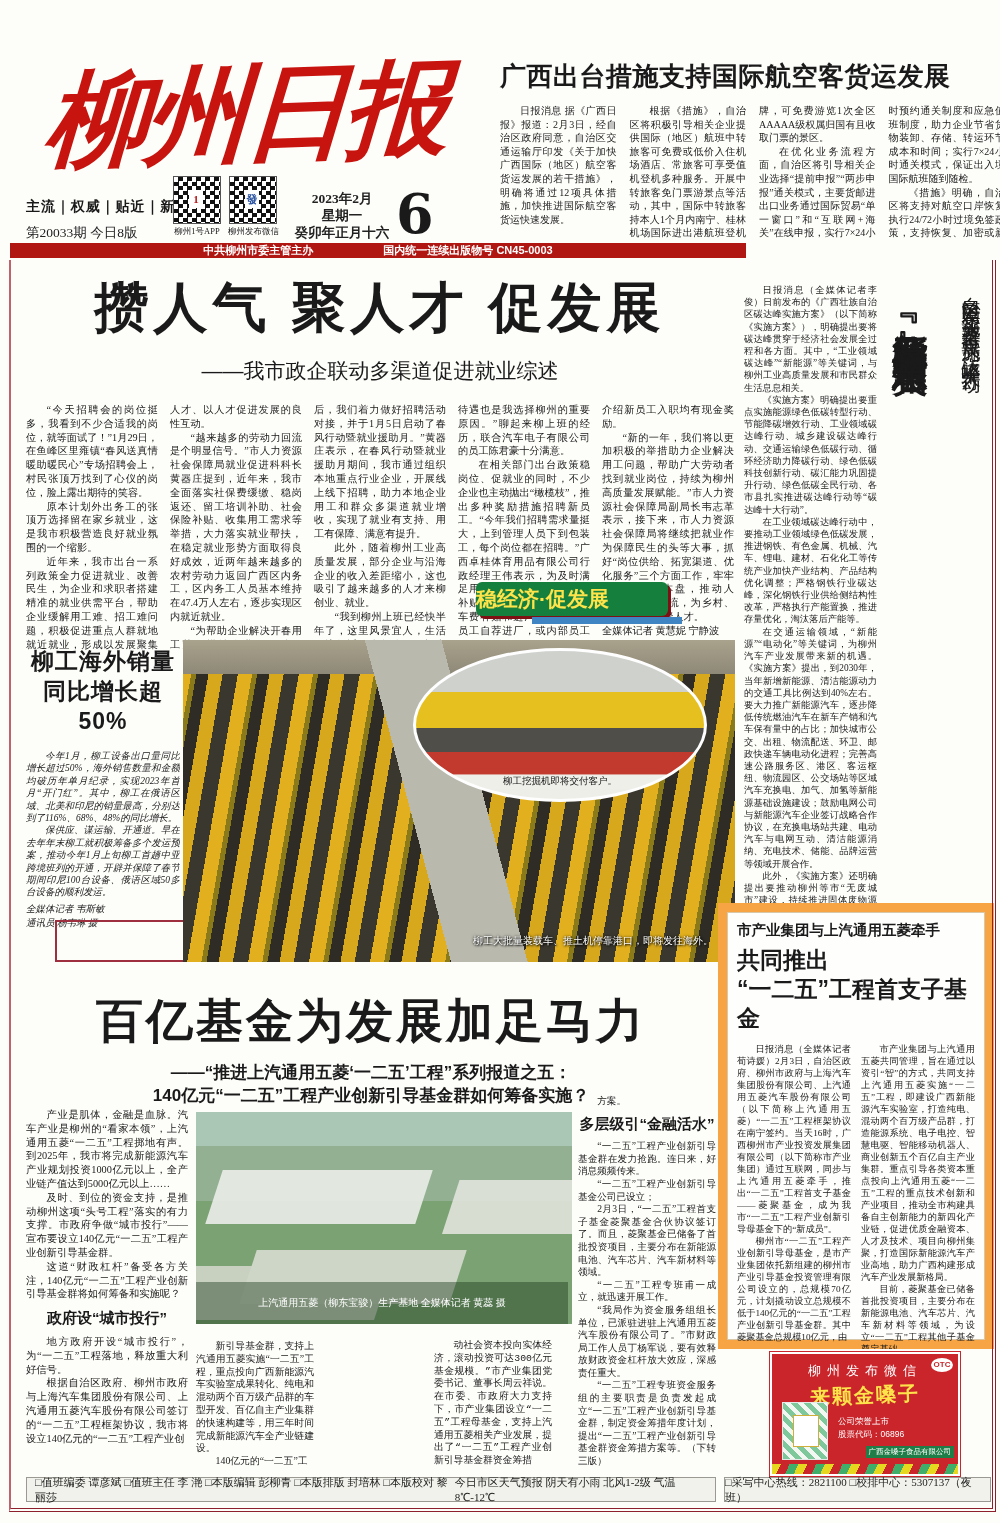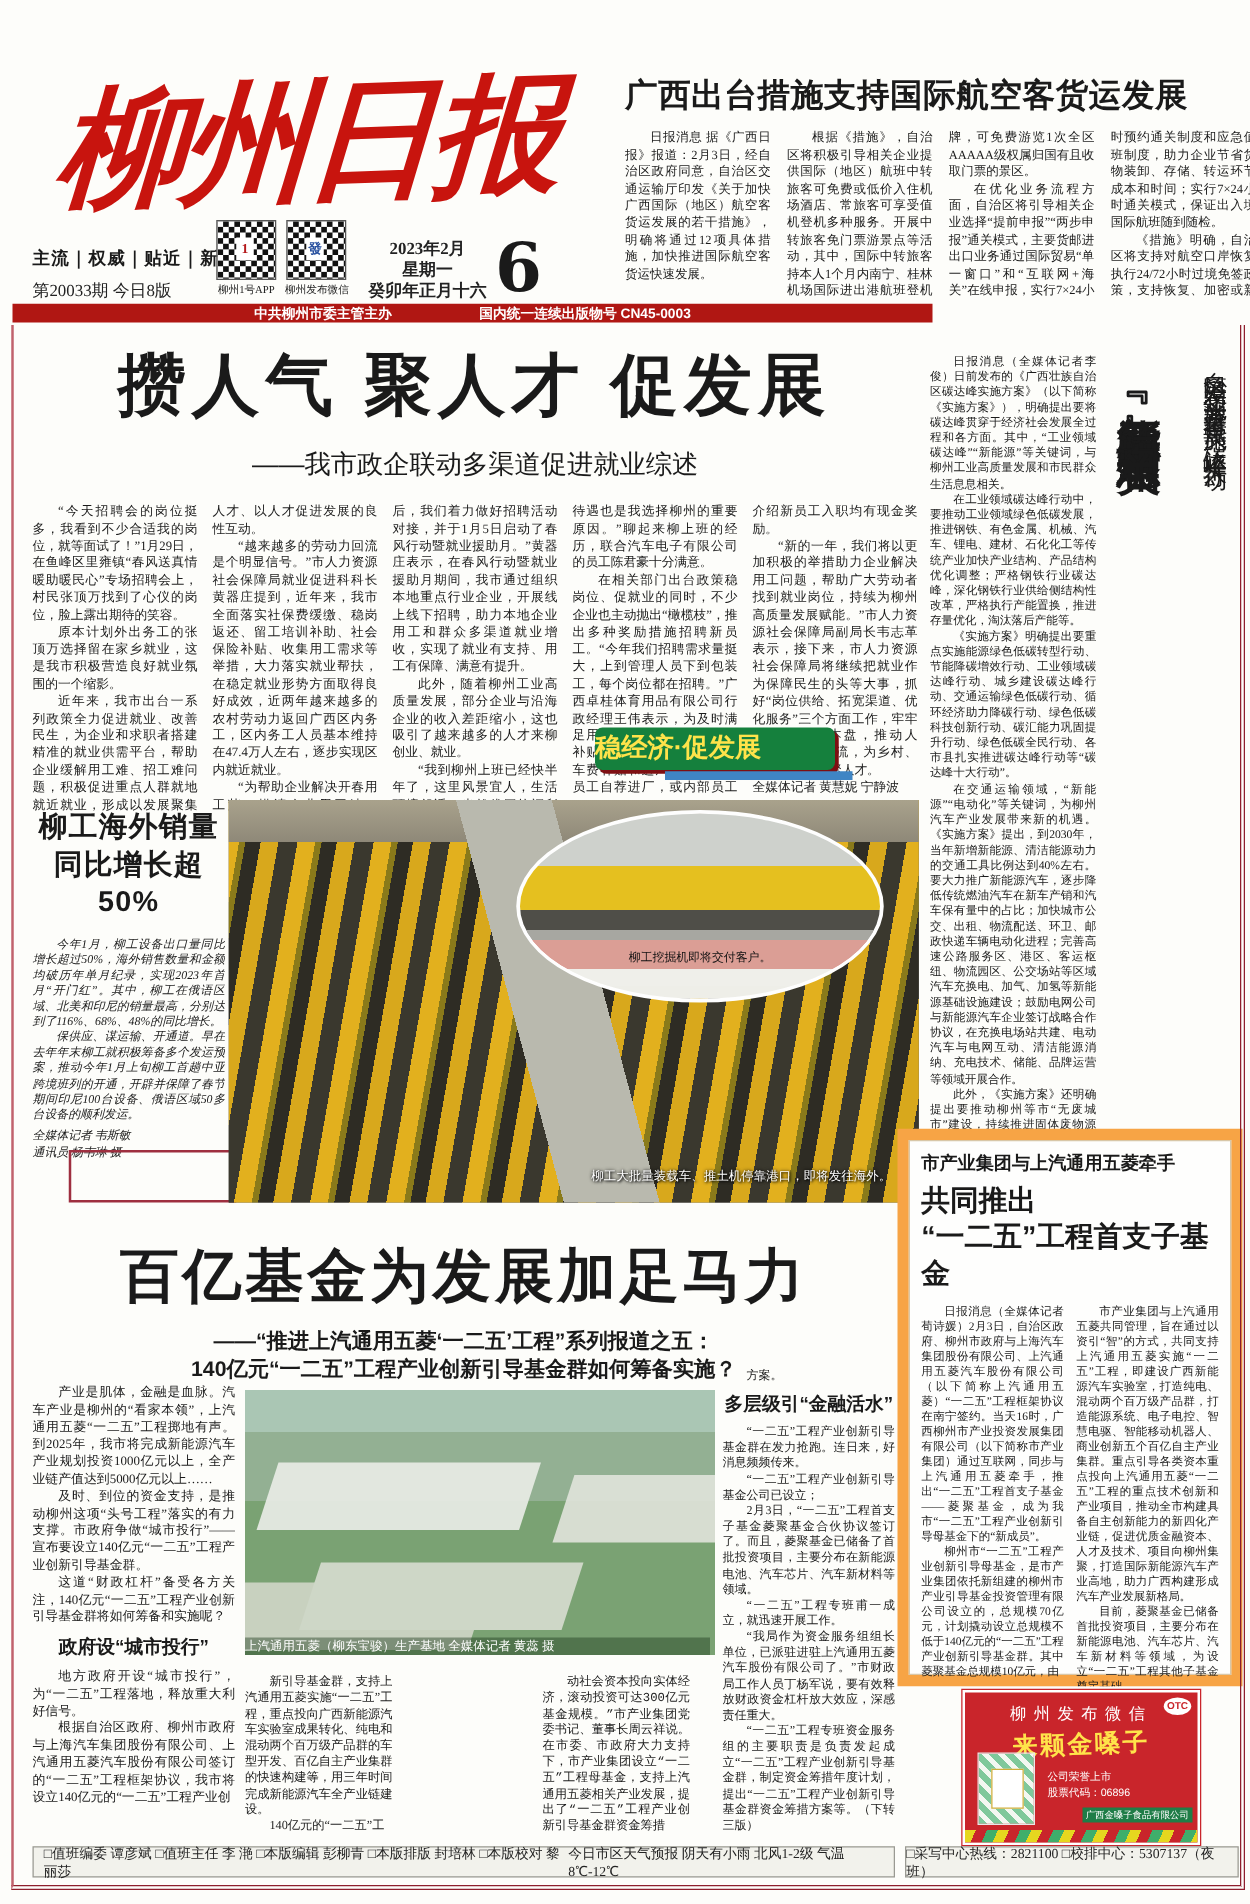--- a/index.html
+++ b/index.html
@@ -53,40 +53,40 @@
 
   
   .deco{left:55px;top:920px;width:130px;height:38px;border:2px solid #9e2f3f;z-index:0;}
   .harbor{left:183px;top:640px;width:552px;height:322px;z-index:1;background-color:#45433a;
     background-image:
       linear-gradient(75deg,rgba(0,0,0,0) 42%,#b9b9ae 42%,#b9b9ae 54%,rgba(0,0,0,0) 54%),
       linear-gradient(180deg,#a9a28c 0,#8e8878 34px,rgba(0,0,0,0) 34px),
       repeating-linear-gradient(100deg,#e2b01e 0 14px,#8a7a1a 14px 19px,#2e2c24 19px 31px,#d8a81c 31px 45px,#3a382e 45px 60px);}
   .oval{position:absolute;right:28px;top:8px;width:288px;height:148px;border-radius:50%;border:3px solid #fefefe;overflow:hidden;
     background:linear-gradient(180deg,#ced1cc 0 28%,#e5c01f 28% 52%,#4f4e48 52% 68%,#c23a2d 68% 84%,#eeeee8 84% 100%);}
-  .ovalcap{position:absolute;left:0;right:0;bottom:10px;text-align:center;font-size:9.5px;color:#111;background:rgba(240,240,235,0.55);padding:16px 0;}
+  .ovalcap{position:absolute;left:0;right:0;bottom:10px;text-align:center;font-size:9.5px;color:#111;background:rgba(240,240,235,0.55);padding:1px 0;}
   .harborcap{position:absolute;right:22px;bottom:14px;font-size:10px;color:#fff;text-shadow:0 0 3px #000,1px 1px 2px #000;}
 
   
   .fundbox{left:718px;top:903px;width:276px;height:446px;background:#f7a445;padding:9px;box-sizing:border-box;z-index:2;}
   .fundbox .card{background:#fefefd;border:1px solid #d8c7a8;height:100%;box-sizing:border-box;padding:8px 9px;}
   .fundbox .kick{font-family:"Liberation Sans",sans-serif;font-size:14.5px;font-weight:bold;margin-bottom:6px;}
   .fundbox h1{margin:0;font-family:"Liberation Sans",sans-serif;font-size:23px;font-weight:900;line-height:29px;}
   .fundbox .cols{display:flex;gap:10px;margin-top:10px;}
   .fundbox .col{width:50%;height:306px;font-size:9.2px;line-height:12px;overflow:hidden;}
 
   
   .billion{left:26px;top:990px;width:690px;height:500px;}
   .billion h1{margin:0;font-family:"Liberation Sans",sans-serif;font-size:47px;font-weight:900;text-align:center;letter-spacing:3px;}
   .billion .sub{font-family:"Liberation Sans",sans-serif;font-size:17px;font-weight:bold;text-align:center;line-height:23px;margin-top:8px;}
   .bleft{position:absolute;left:0;top:118px;width:162px;height:372px;font-size:10.3px;line-height:13.8px;overflow:hidden;}
   .subhead{font-family:"Liberation Sans",sans-serif;font-size:15px;font-weight:bold;text-align:center;margin:10px 0;text-indent:0;}
   .factory{position:absolute;left:170px;top:122px;width:376px;height:212px;background:linear-gradient(180deg,#aac6b4 0 16%,#93b093 16% 42%,#7aa273 42% 100%);overflow:hidden;}
   .factory:before{content:"";position:absolute;left:18px;top:58px;width:210px;height:54px;background:#e9ecE6;box-shadow:240px 10px 0 #dfe3da,60px 80px 0 #d6dccf,-10px 96px 0 #cfd6c6;opacity:0.92;transform:skewX(-18deg);}
-  .factcap{position:absolute;left:0;right:4px;bottom:0;background:rgba(30,60,30,0.45);color:#fff;font-size:10px;text-align:left;padding:0 0;}
+  .factcap{position:absolute;left:0;right:4px;bottom:0;background:rgba(30,60,30,0.45);color:#fff;font-size:10px;text-align:center;padding:14px 0;}
   .bright{position:absolute;left:552px;top:105px;width:138px;height:385px;font-size:9.6px;line-height:12.6px;overflow:hidden;}
   .bbot{position:absolute;top:350px;width:118px;height:142px;font-size:9.8px;line-height:12.8px;overflow:hidden;}
   .bbot1{left:170px;} .bbot2{left:299px;} .bbot3{left:408px;font-family:Liberation Mono, monospace;}
 
   
   .ad{left:770px;top:1352px;width:186px;height:120px;background:#c9252b;border:2px solid #fff;box-shadow:0 0 0 1px #c9252b;color:#fff;font-family:"Liberation Sans",sans-serif;overflow:hidden;}
   .ad .l1{font-size:13px;letter-spacing:6px;text-align:center;margin-top:8px;}
   .ad .l2{font-size:20px;font-weight:900;color:#ffe34a;text-align:center;letter-spacing:2px;margin-top:2px;transform:rotate(-2deg);}
   .ad .otc{position:absolute;right:5px;top:4px;width:22px;height:14px;border-radius:50%;background:#fff;color:#c9252b;font-size:8px;font-weight:bold;text-align:center;line-height:14px;}
   .ad .pack{position:absolute;left:10px;bottom:14px;width:44px;height:56px;background:repeating-linear-gradient(45deg,#7fc89b 0 5px,#f3f7f1 5px 9px);border:1px solid #e8e8e8;}
@@ -157,22 +157,22 @@
       <p>此外，随着柳州工业高质量发展，部分企业与沿海企业的收入差距缩小，这也吸引了越来越多的人才来柳创业、就业。</p>
       <p>“我到柳州上班已经快半年了，这里风景宜人，生活环境舒适，当然优厚的福利待遇也是我选择柳州的重要原因。”聊起来柳上班的经历，联合汽车电子有限公司的员工陈君豪十分满意。</p>
       <p>在相关部门出台政策稳岗位、促就业的同时，不少企业也主动抛出“橄榄枝”，推出多种奖励措施招聘新员工。“今年我们招聘需求量挺大，上到管理人员下到包装工，每个岗位都在招聘。”广西卓桂体育用品有限公司行政经理王伟表示，为及时满足用人需求，企业推出系列补贴政策，如为新员工提供车费补贴和进厂补贴，且新员工自荐进厂，或内部员工介绍新员工入职均有现金奖励。</p>
       <p>“新的一年，我们将以更加积极的举措助力企业解决用工问题，帮助广大劳动者找到就业岗位，持续为柳州高质量发展赋能。”市人力资源社会保障局副局长韦志革表示，接下来，市人力资源社会保障局将继续把就业作为保障民生的头等大事，抓好“岗位供给、拓宽渠道、优化服务”三个方面工作，牢牢稳住就业基本盘，推动人才、劳动力回流，为乡村、企业攒人气、聚人才。</p>
       <p>全媒体记者 黄慧妮 宁静波</p>
     </div>
 </div>
 
 <div class="abs carbon">
     <p>日报消息（全媒体记者李俊）日前发布的《广西壮族自治区碳达峰实施方案》（以下简称《实施方案》），明确提出要将碳达峰贯穿于经济社会发展全过程和各方面。其中，“工业领域碳达峰”“新能源”等关键词，与柳州工业高质量发展和市民群众生活息息相关。</p>
+    <p>《实施方案》明确提出要重点实施能源绿色低碳转型行动、节能降碳增效行动、工业领域碳达峰行动、城乡建设碳达峰行动、交通运输绿色低碳行动、循环经济助力降碳行动、绿色低碳科技创新行动、碳汇能力巩固提升行动、绿色低碳全民行动、各市县扎实推进碳达峰行动等“碳达峰十大行动”。</p>
     <p>在工业领域碳达峰行动中，要推动工业领域绿色低碳发展，推进钢铁、有色金属、机械、汽车、锂电、建材、石化化工等传统产业加快产业结构、产品结构优化调整；严格钢铁行业碳达峰，深化钢铁行业供给侧结构性改革，严格执行产能置换，推进存量优化，淘汰落后产能等。</p>
-    <p>《实施方案》明确提出要重点实施能源绿色低碳转型行动、节能降碳增效行动、工业领域碳达峰行动、城乡建设碳达峰行动、交通运输绿色低碳行动、循环经济助力降碳行动、绿色低碳科技创新行动、碳汇能力巩固提升行动、绿色低碳全民行动、各市县扎实推进碳达峰行动等“碳达峰十大行动”。</p>
     <p>在交通运输领域，“新能源”“电动化”等关键词，为柳州汽车产业发展带来新的机遇。《实施方案》提出，到2030年，当年新增新能源、清洁能源动力的交通工具比例达到40%左右。要大力推广新能源汽车，逐步降低传统燃油汽车在新车产销和汽车保有量中的占比；加快城市公交、出租、物流配送、环卫、邮政快递车辆电动化进程；完善高速公路服务区、港区、客运枢纽、物流园区、公交场站等区域汽车充换电、加气、加氢等新能源基础设施建设；鼓励电网公司与新能源汽车企业签订战略合作协议，在充换电场站共建、电动汽车与电网互动、清洁能源消纳、充电技术、储能、品牌运营等领域开展合作。</p>
     <p>此外，《实施方案》还明确提出要推动柳州等市“无废城市”建设，持续推进固体废物源头减量和资源化利用，最大限度减少固体废物填埋量；在推广绿色低碳生活方式上，要大力发展绿色消费，推广节能家电、高效照明产品、节水器具、环保再生产品等绿色低碳产品，推行绿色产品认证和标识制度。</p>
   </div>
 <div class="abs vhead">
   <div class="kick">自治区发布《实施方案》将重点实施“碳达峰十大行动”</div>
   <div class="big">『新能源』等关键词与柳州息息相关</div>
 </div>
 
 <div class="abs badge">稳经济·促发展</div>
 

